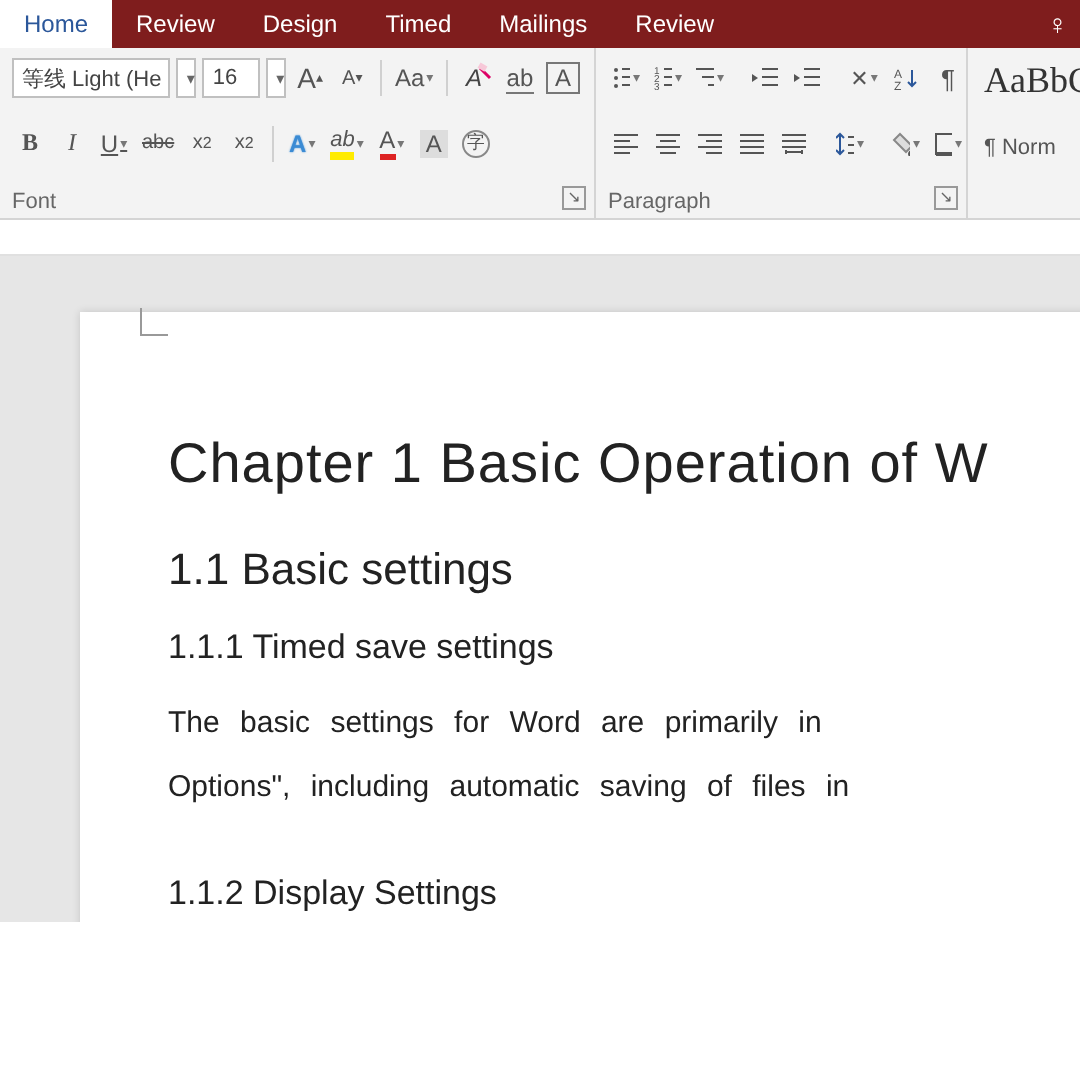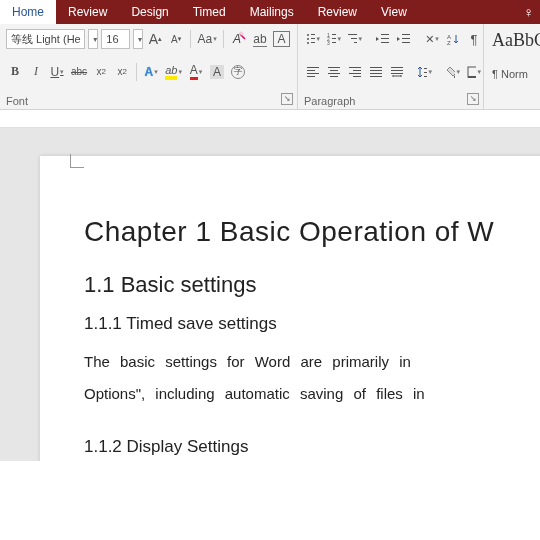--- a/index.html
+++ b/index.html
@@ -40,21 +40,20 @@
 </head>
 <body>
 
 <div class="tabs">
   <div class="tab active">Home</div>
   <div class="tab">Review</div>
   <div class="tab">Design</div>
   <div class="tab">Timed</div>
   <div class="tab">Mailings</div>
   <div class="tab">Review</div>
-  <div class="tab">View</div>
   <div class="bulb">♀</div>
 </div>
 
 <div class="ribbon">
   <div class="group" style="width:298px">
     <div class="row">
       <div class="fontbox fontname">
           <span>等线 Light (He</span>
         </div>
         <div class="fontbox dd">▾</div>

